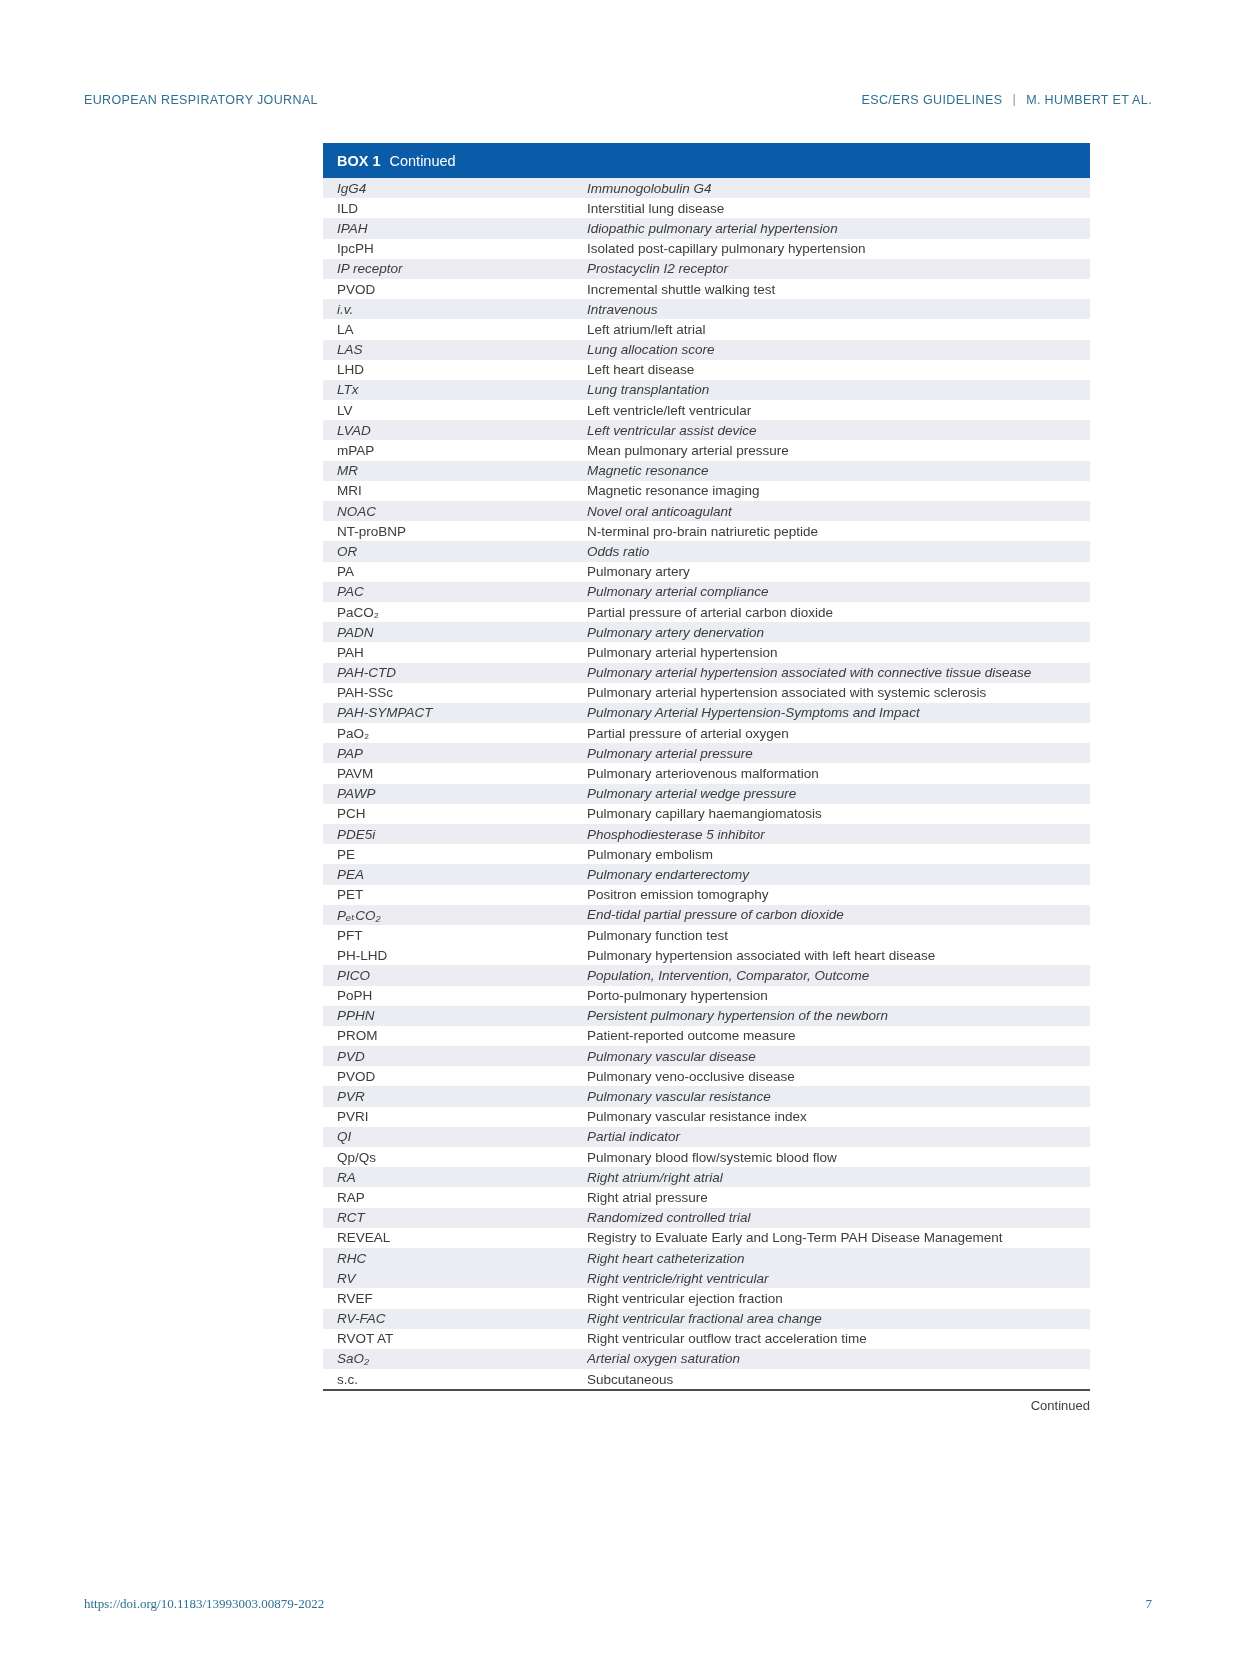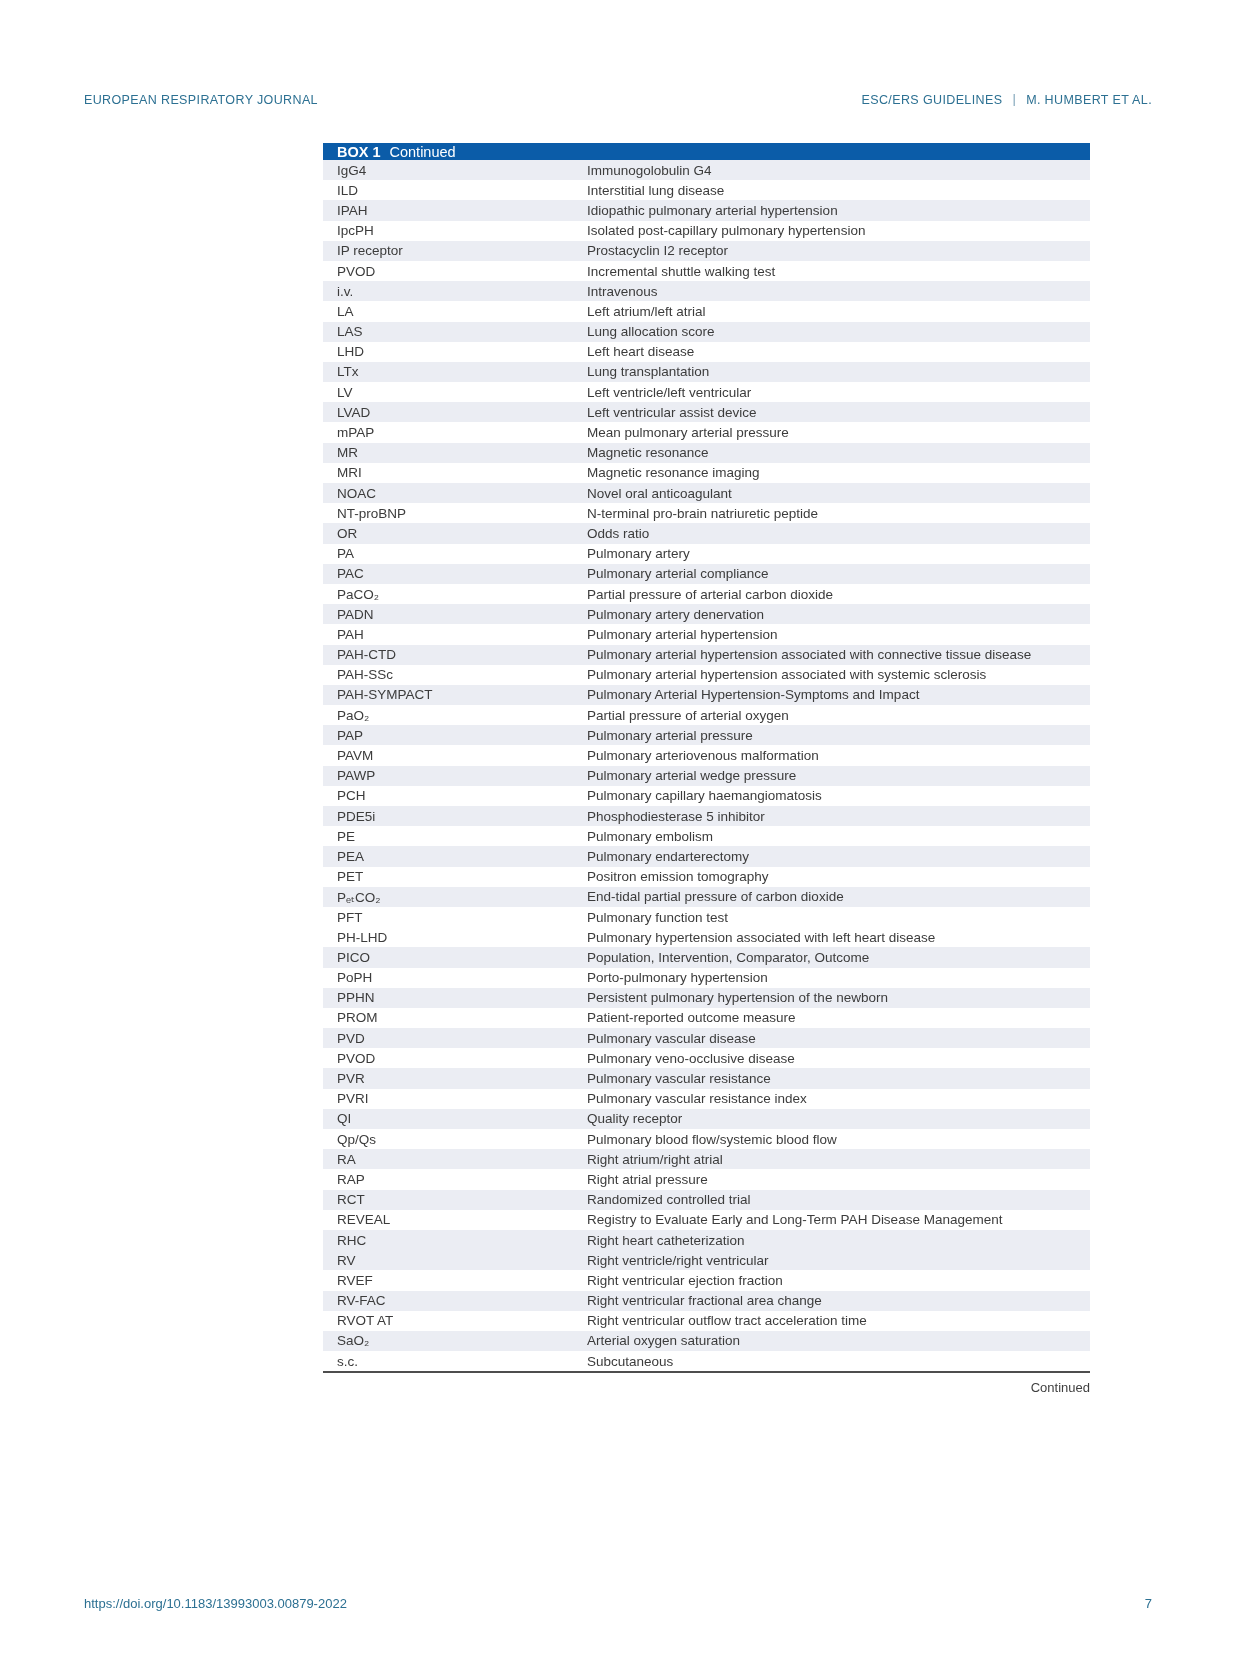--- a/index.html
+++ b/index.html
@@ -23,45 +23,45 @@
     display:flex;justify-content:space-between;align-items:baseline;
     font-size:12.5px;letter-spacing:0.03em;color:var(--steel-blue);margin-top:31px;
   }
   .doc-header .right{display:flex;gap:10px;align-items:baseline;}
   .doc-header .sep{color:#7da3b8;font-size:13px;position:relative;top:-1px;}
 
   .box{
     position:absolute;top:143px;left:323px;width:767px;
   }
   .box-header{
-    height:17px;background:var(--box-header-bg);color:#ffffff;
+    height:35px;background:var(--box-header-bg);color:#ffffff;
     display:flex;align-items:center;gap:9px;padding-left:14px;
     font-size:14.5px;
   }
   .box-header .label{font-weight:bold;}
   .box-body{border-bottom:2px solid var(--rule);}
   .row{
     display:flex;height:20.2px;align-items:center;
     font-size:13.5px;color:var(--body-text);
     background:#ffffff;
   }
-  .row.alt{background:var(--row-alt-bg);}
+  .row.alt{background:var(--row-alt-bg);font-style:italic;}
   .cell{white-space:nowrap;overflow:hidden;}
   .cell.term{width:264px;padding-left:14px;flex:0 0 264px;}
   .cell.def{flex:1;padding-right:6px;}
 
   .continued-note{
     margin-top:7px;text-align:right;
     font-size:13px;color:#3f3f3f;
   }
 
   .doc-footer{
     position:absolute;top:1596px;left:84px;right:89px;
     display:flex;justify-content:space-between;align-items:flex-start;
-    font-size:13px;color:var(--steel-blue);
+    font-size:13px;color:var(--steel-blue);font-family:Liberation Serif, serif;
   }
   .doc-footer a{color:var(--steel-blue);text-decoration:none;}
 </style>
 </head>
 <body>
 
 <div class="page">
 
   <div class="doc-header">
     <span class="left">EUROPEAN RESPIRATORY JOURNAL</span>
@@ -261,21 +261,21 @@
         <div class="row alt">
           <div class="cell term">PVR</div>
           <div class="cell def">Pulmonary vascular resistance</div>
         </div>
         <div class="row">
           <div class="cell term">PVRI</div>
           <div class="cell def">Pulmonary vascular resistance index</div>
         </div>
         <div class="row alt">
           <div class="cell term">QI</div>
-          <div class="cell def">Quality receptor</div>
+          <div class="cell def">Partial indicator</div>
         </div>
         <div class="row">
           <div class="cell term">Qp/Qs</div>
           <div class="cell def">Pulmonary blood flow/systemic blood flow</div>
         </div>
         <div class="row alt">
           <div class="cell term">RA</div>
           <div class="cell def">Right atrium/right atrial</div>
         </div>
         <div class="row">

